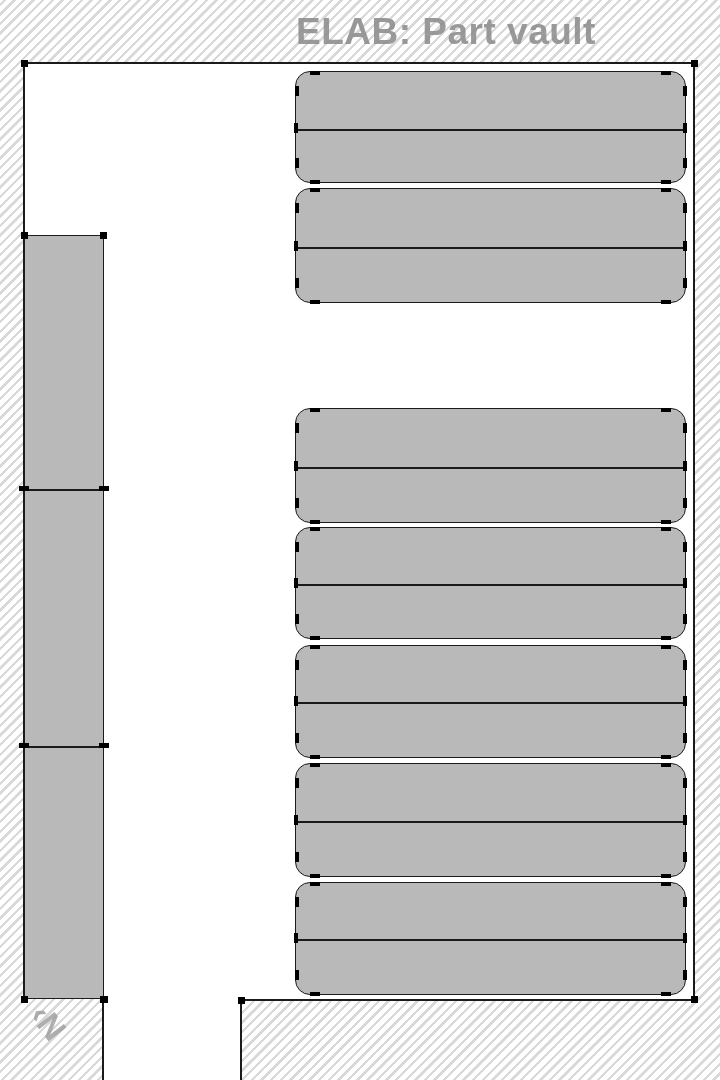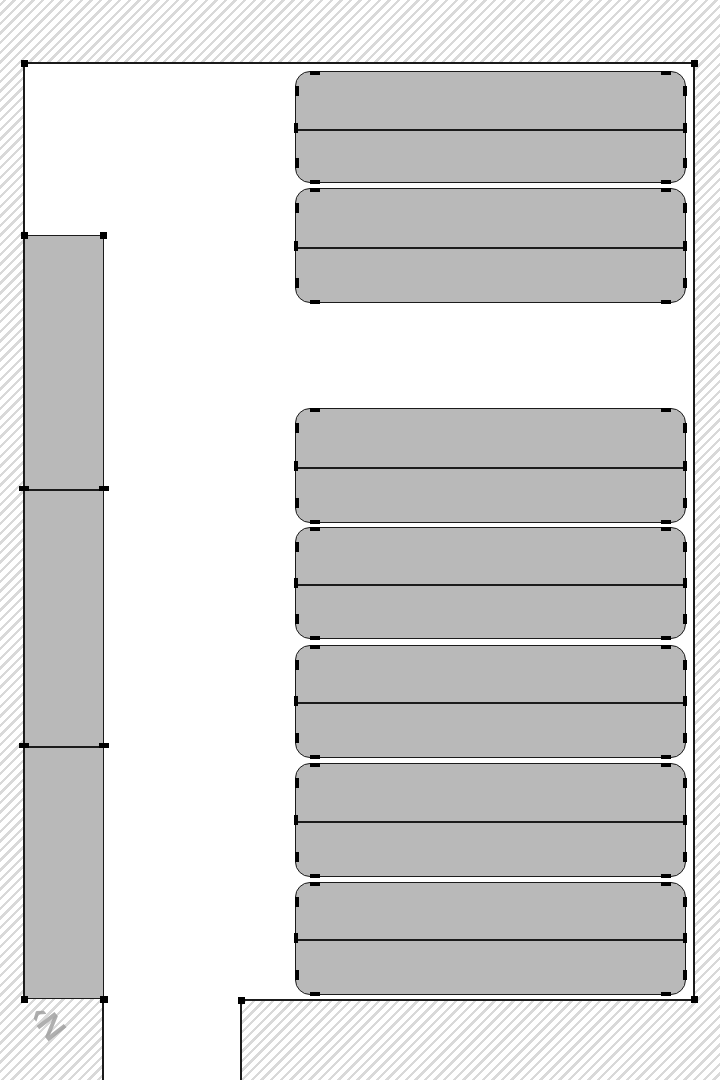--- a/index.html
+++ b/index.html
@@ -150,14 +150,15 @@
       <div class="abs tick" style="left: 683px; top: 933px; width: 4px; height: 10px;"></div>
       <div class="abs marker" style="left: 21px; top: 60px; width: 7px; height: 7px;"></div>
       <div class="abs marker" style="left: 691px; top: 60px; width: 7px; height: 7px;"></div>
       <div class="abs marker" style="left: 691px; top: 996px; width: 7px; height: 7px;"></div>
       <div class="abs marker" style="left: 21px; top: 996px; width: 7px; height: 7px;"></div>
       <div class="abs marker" style="left: 100px; top: 996px; width: 7px; height: 7px;"></div>
       <div class="abs marker" style="left: 238px; top: 997px; width: 7px; height: 7px;"></div>
       <div class="abs marker" style="left: 21px; top: 232px; width: 7px; height: 7px;"></div>
       <div class="abs marker" style="left: 100px; top: 232px; width: 7px; height: 7px;"></div>
     </div>
+  <div id="plan-title">ELAB: Part vault</div>
   <div id="north">‹N</div>
 </div>
 
 </body></html>

